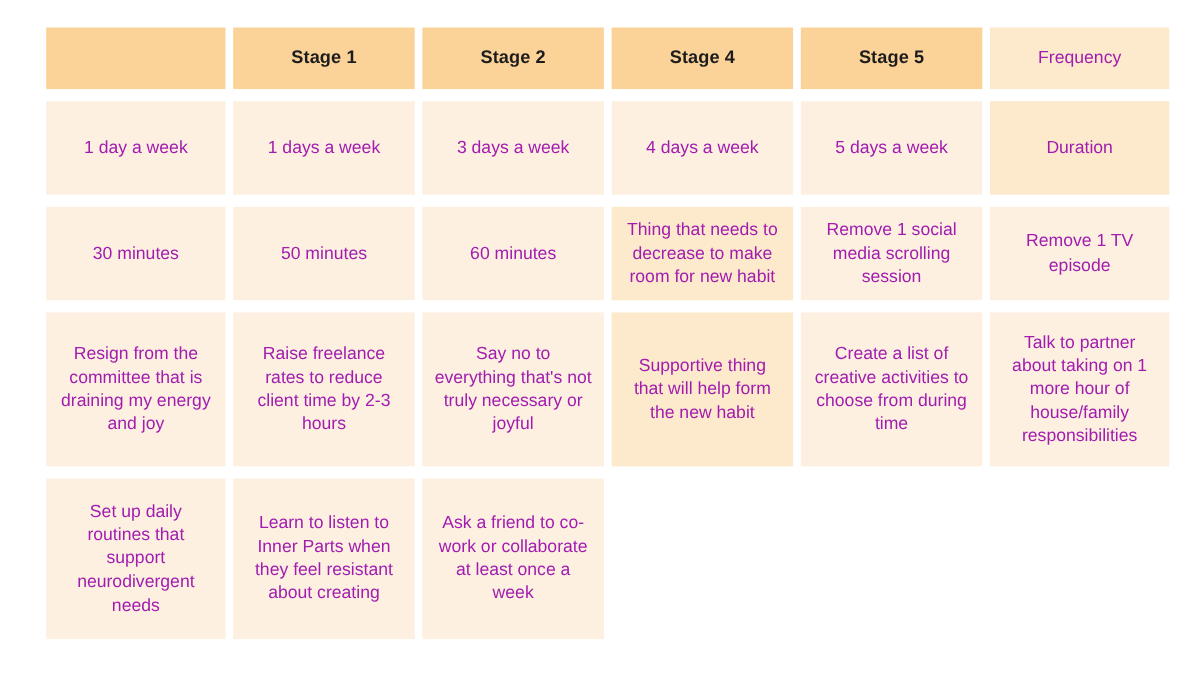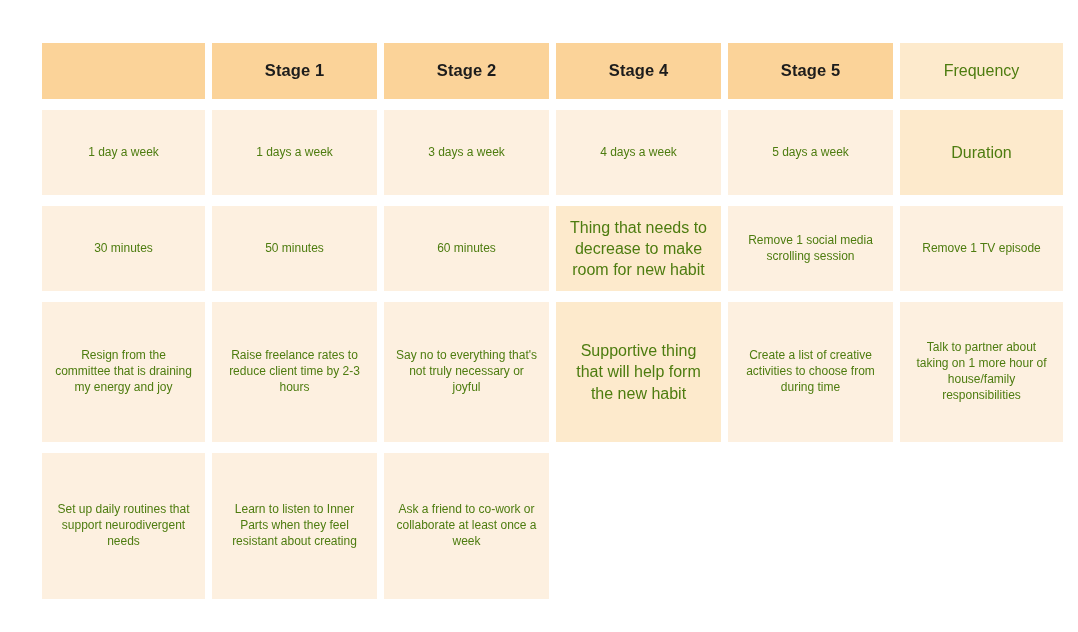--- a/index.html
+++ b/index.html
@@ -12,37 +12,37 @@
   }
 
   body {
     font-family: "Liberation Sans", sans-serif;
     -webkit-font-smoothing: antialiased;
   }
 
   #habit-table {
     position: absolute;
     left: 42px;
-    top: 43px;
+    top: 25px;
     width: 996px;
     height: 554px;
     display: grid;
     grid-template-columns: 163px 165px 165px 165px 165px 163px;
     grid-template-rows: 56px 85px 85px 140px 146px;
     column-gap: 7px;
     row-gap: 11px;
   }
 
   .cell {
     display: flex;
     align-items: center;
     justify-content: center;
     text-align: center;
     padding: 4px 10px;
-    color: #4d7c0f;
+    color: #a21caf;
     line-height: 1.33;
   }
 
   
   .cell.header {
     background: #fbd399;
     font-size: 16.5px;
     font-weight: bold;
     letter-spacing: 0.1px;
     color: #1c1c1c;
@@ -55,21 +55,21 @@
   
   .cell.rowlabel {
     background: #fdeacc;
     font-size: 16px;
     font-weight: normal;
   }
 
   
   .cell.data {
     background: #fdf0e0;
-    font-size: 12px;
+    font-size: 16px;
     font-weight: normal;
   }
 
   .cell .txt {
     display: block;
     max-width: 100%;
   }
 </style>
 </head>
 <body>

